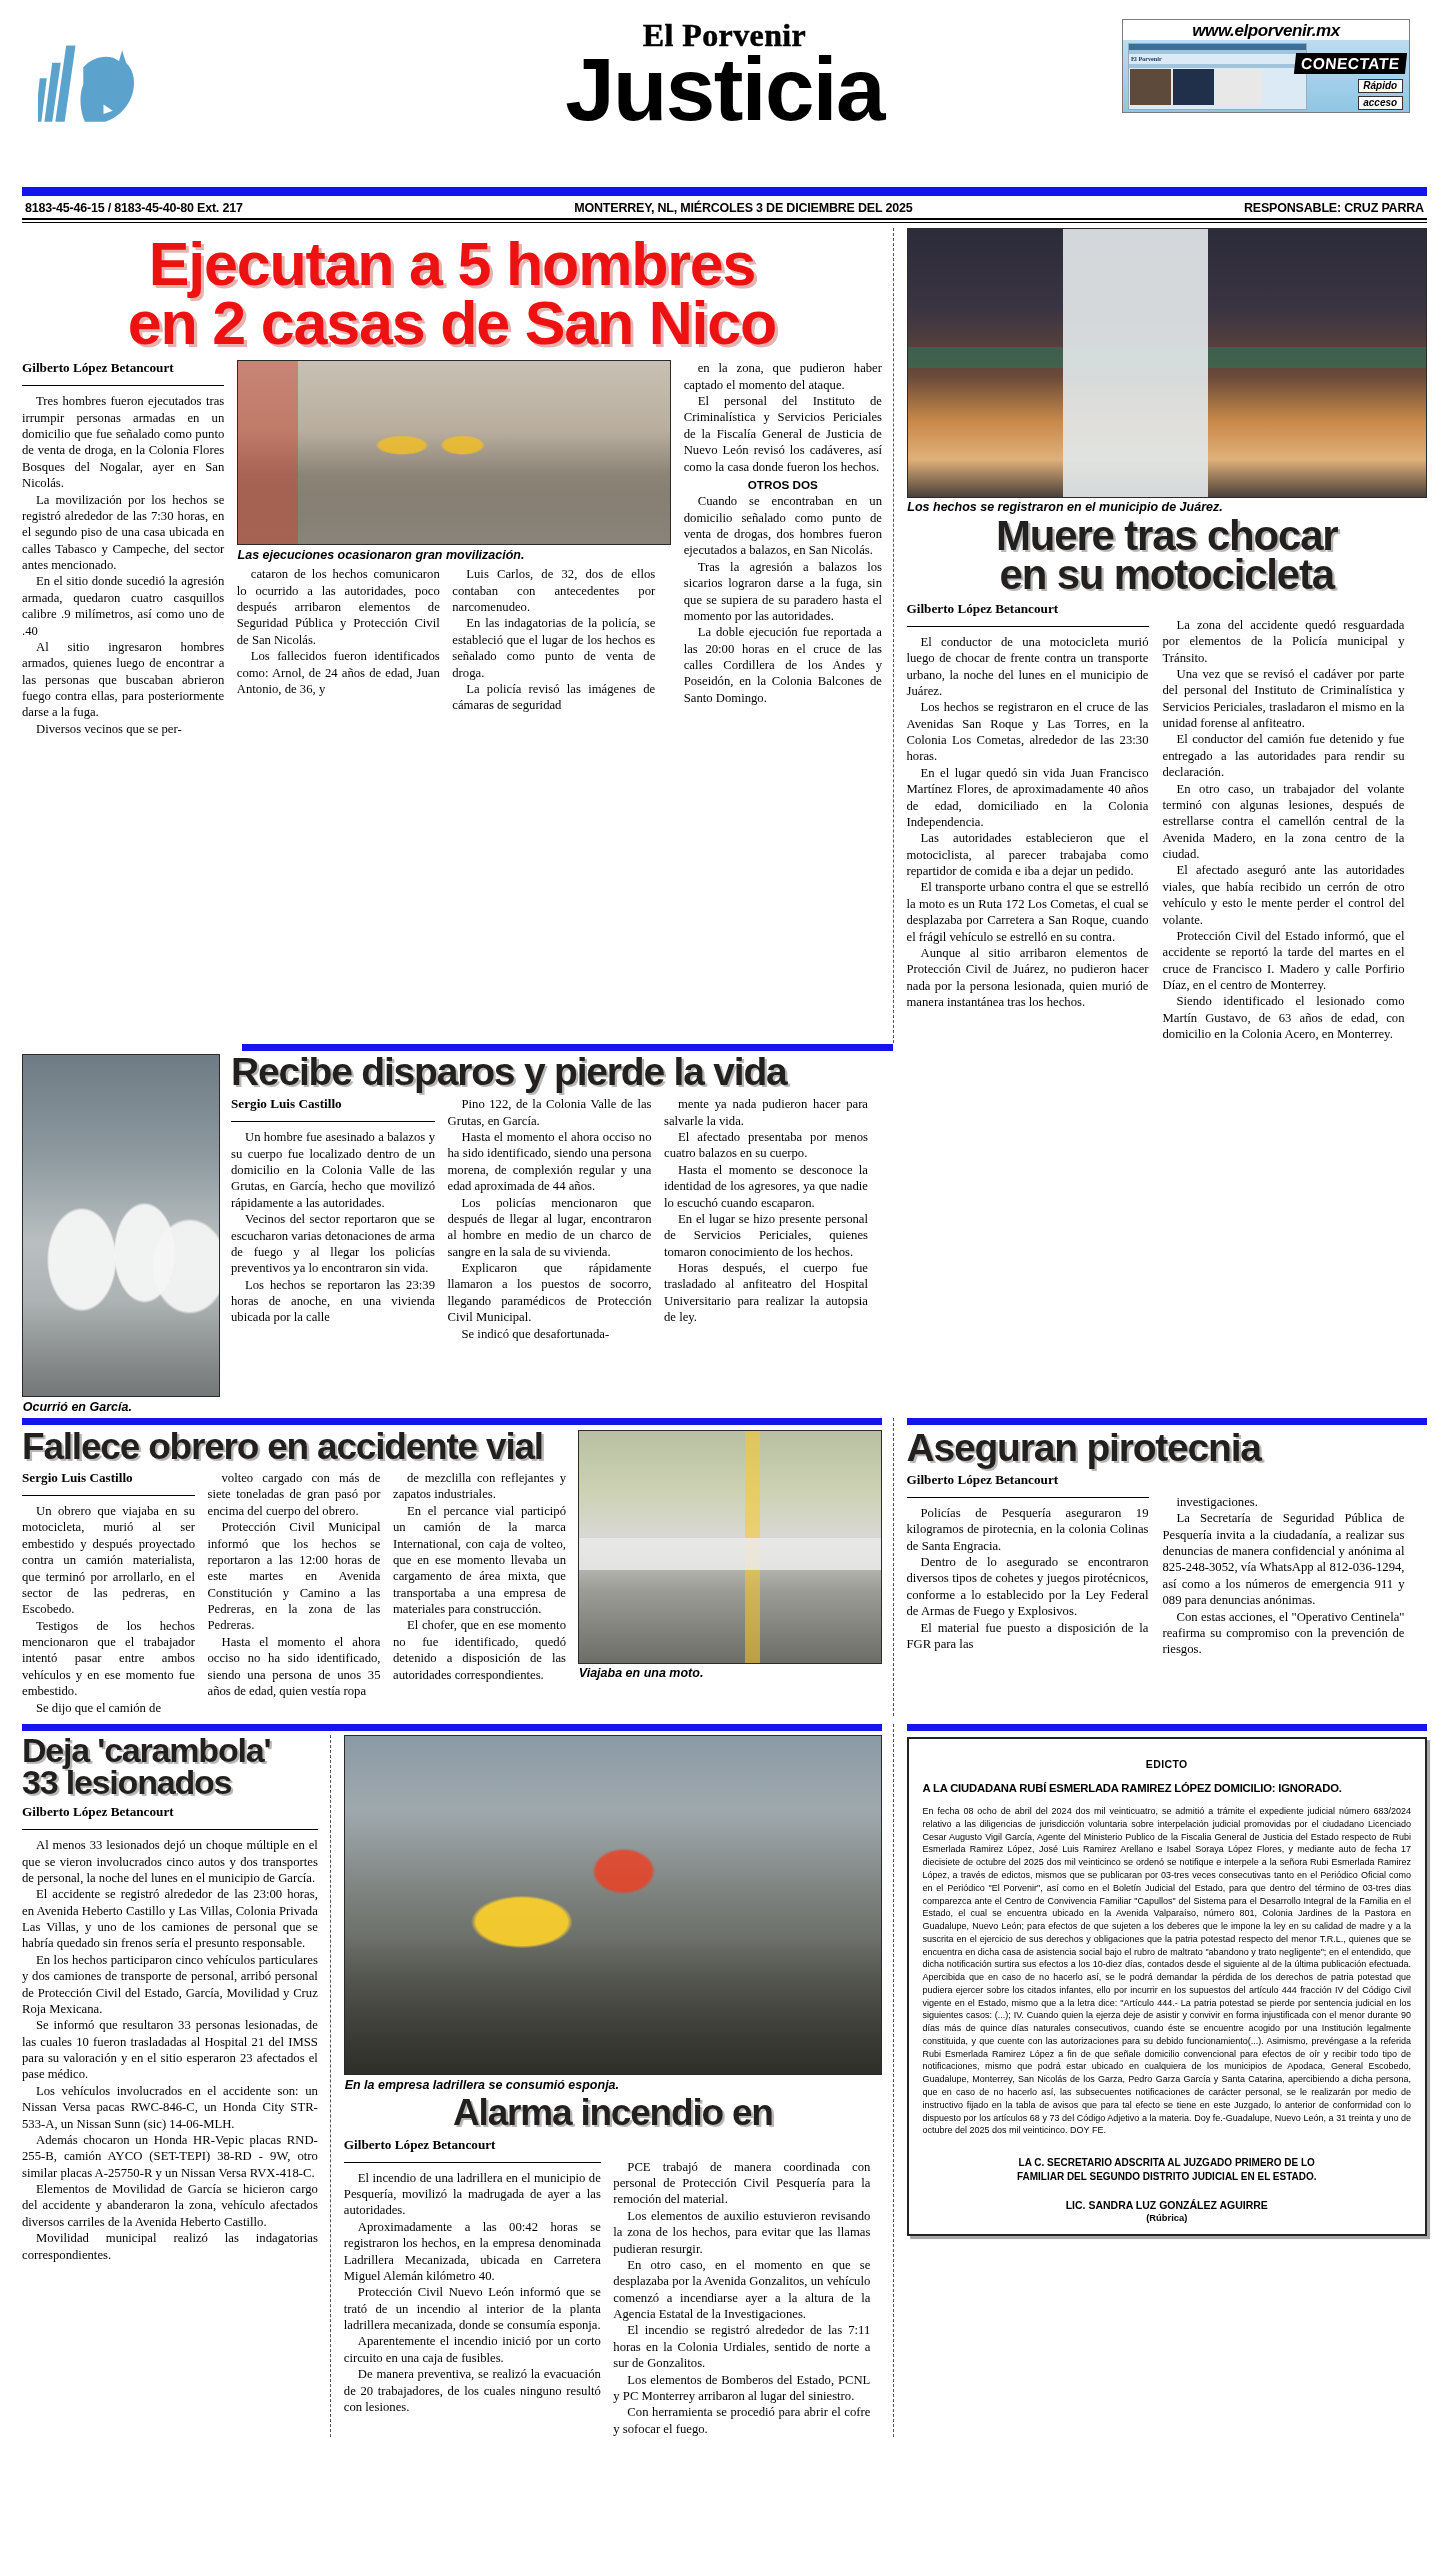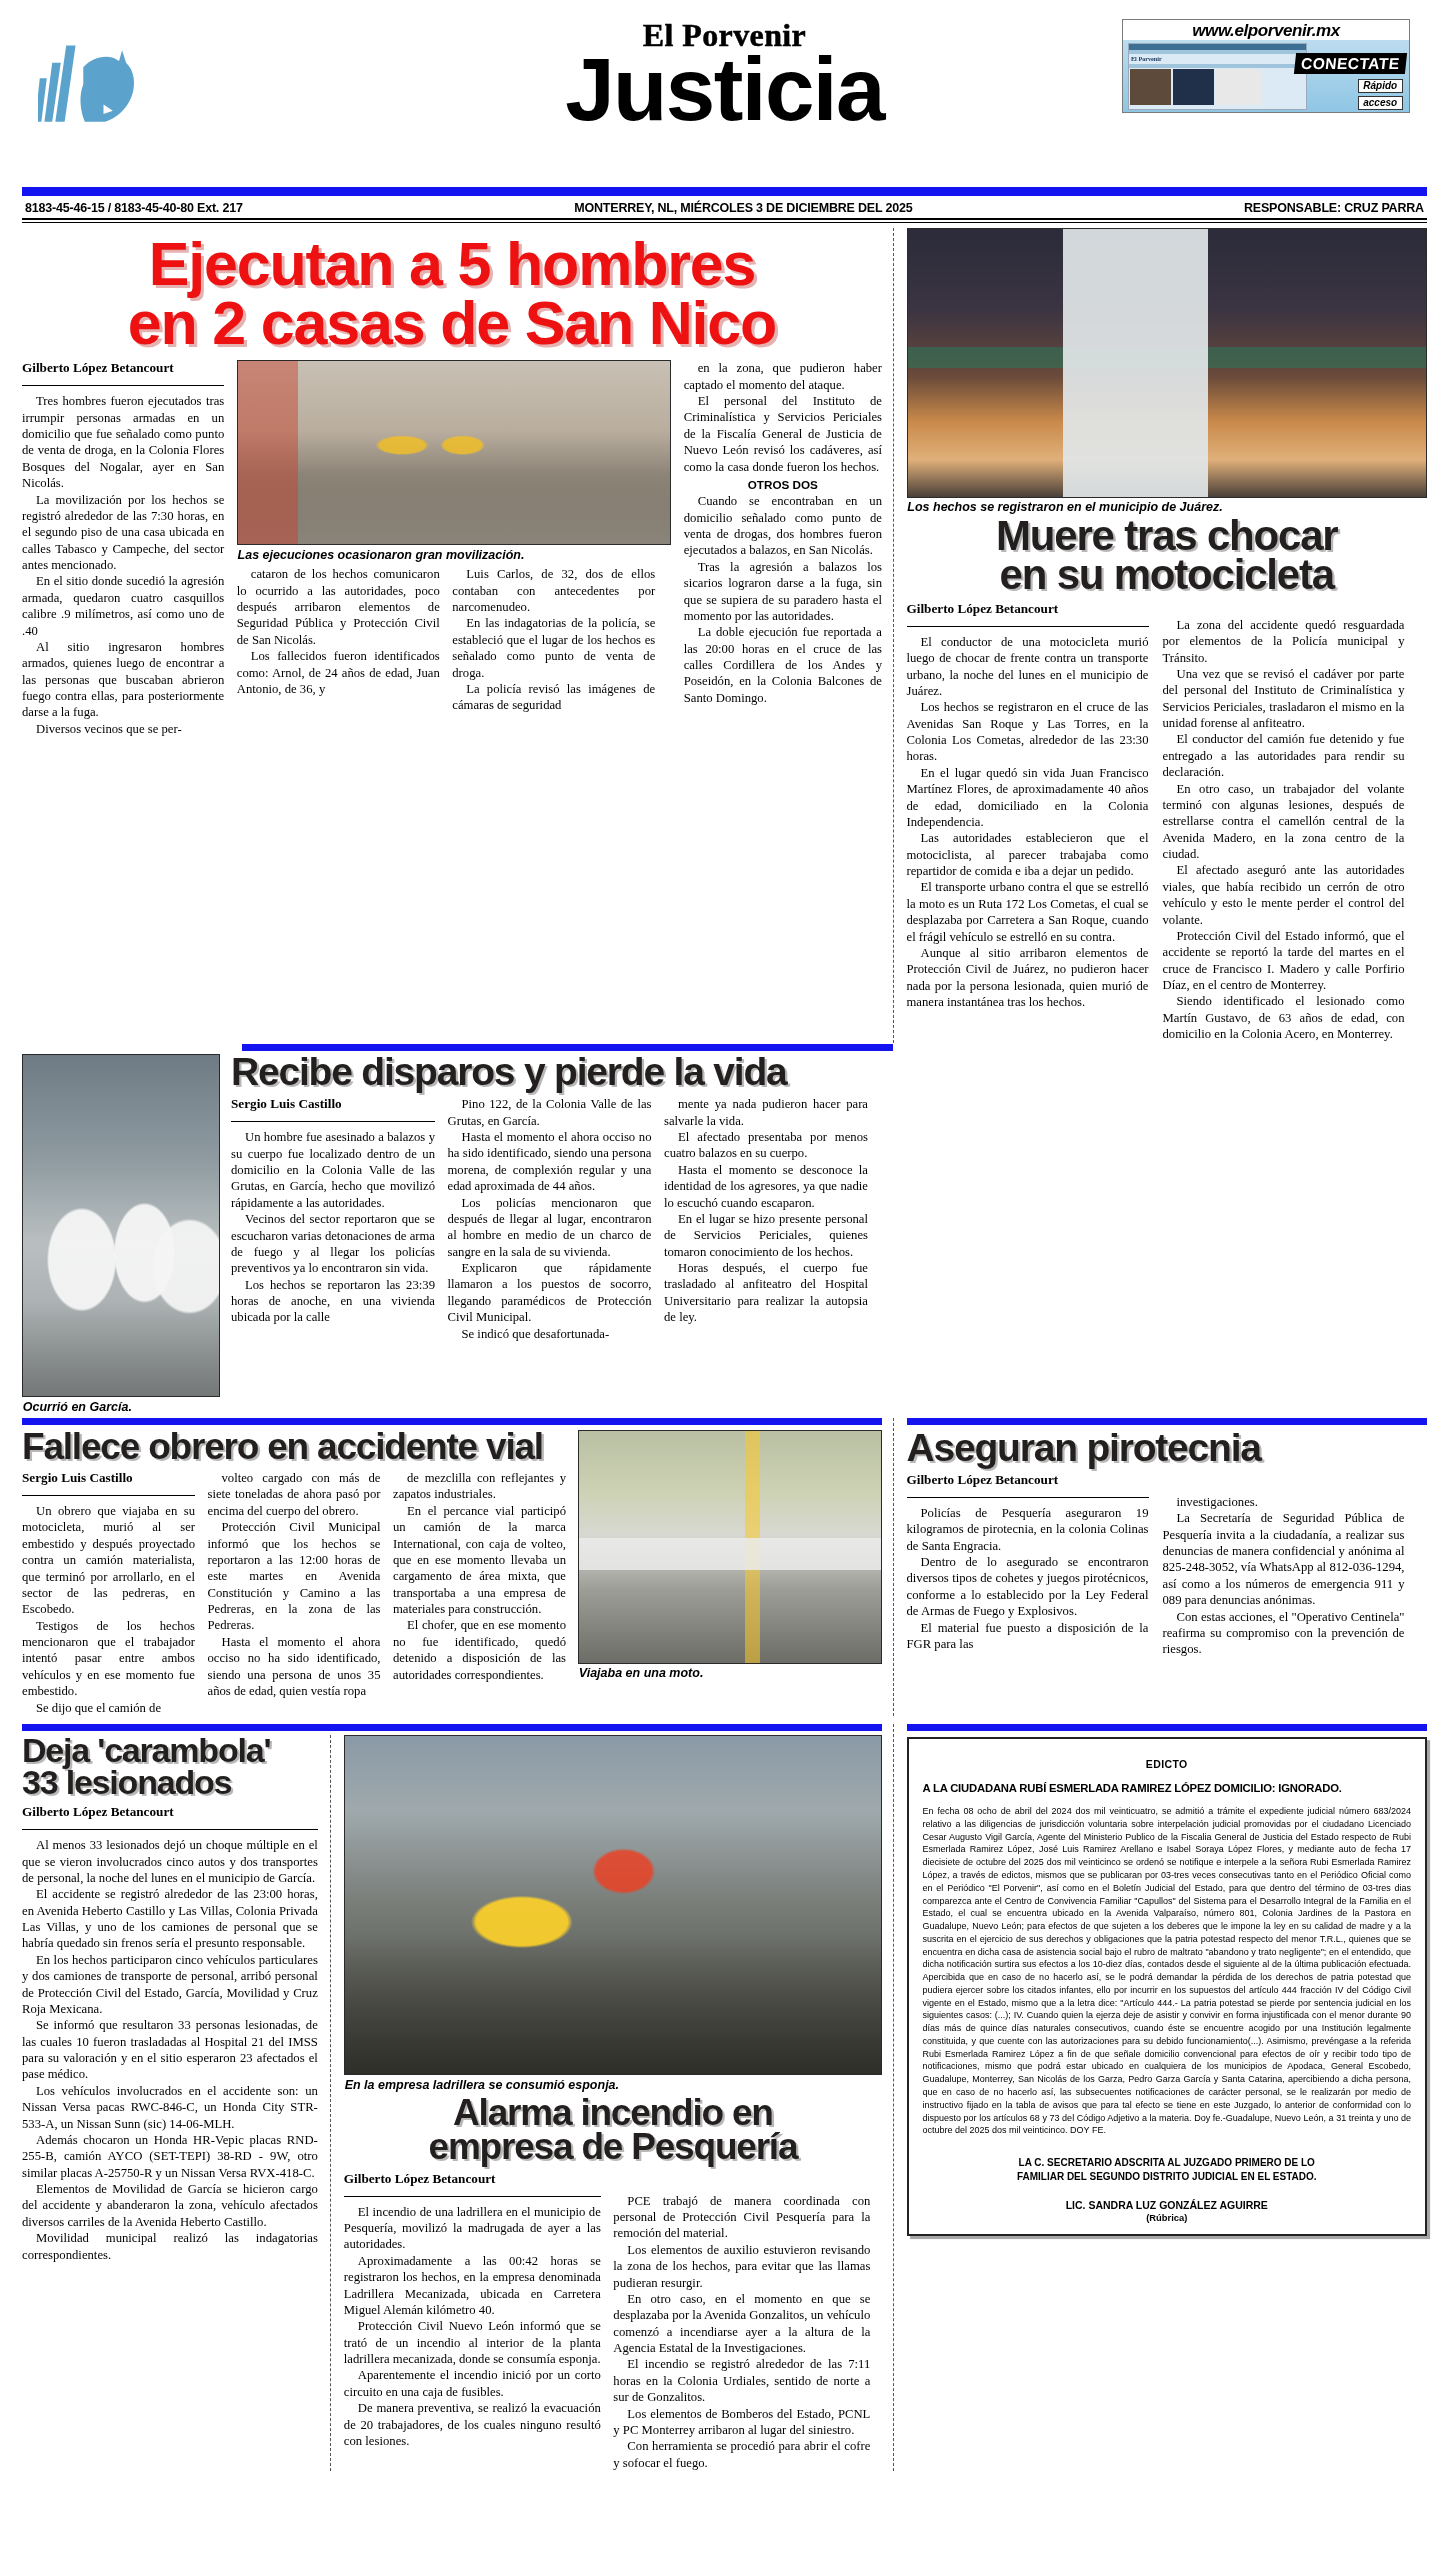--- a/index.html
+++ b/index.html
@@ -396,21 +396,21 @@
             <div style="width:173px;">
               <span class="byline">Sergio Luis Castillo</span>
               <div class="body-col">
                 <p>Un obrero que viajaba en su motocicleta, murió al ser embestido y después proyectado contra un camión materialista, que terminó por arrollarlo, en el sector de las pedreras, en Escobedo.</p>
                 <p>Testigos de los hechos mencionaron que el trabajador intentó pasar entre ambos vehículos y en ese momento fue embestido.</p>
                 <p>Se dijo que el camión de</p>
               </div>
             </div>
             <div style="width:173px;">
               <div class="body-col">
-                <p>volteo cargado con más de siete toneladas de ahora pasó por encima del cuerpo del obrero.</p>
+                <p>volteo cargado con más de siete toneladas de gran pasó por encima del cuerpo del obrero.</p>
                 <p>Protección Civil Municipal informó que los hechos se reportaron a las 12:00 horas de este martes en Avenida Constitución y Camino a las Pedreras, en la zona de las Pedreras.</p>
                 <p>Hasta el momento el ahora occiso no ha sido identificado, siendo una persona de unos 35 años de edad, quien vestía ropa</p>
               </div>
             </div>
             <div style="width:173px;">
               <div class="body-col">
                 <p>de mezclilla con reflejantes y zapatos industriales.</p>
                 <p>En el percance vial participó un camión de la marca International, con caja de volteo, que en ese momento llevaba un cargamento de área mixta, que transportaba a una empresa de materiales para construcción.</p>
                 <p>El chofer, que en ese momento no fue identificado, quedó detenido a disposición de las autoridades correspondientes.</p>
               </div>
@@ -469,21 +469,20 @@
               <p>Movilidad municipal realizó las indagatorias correspondientes.</p>
             </div>
           </div>
         </div>
 
         <div class="vdash" style="width:552px; padding-left:12.5px;">
           <div class="photo img-fire" style="height:340px;"></div>
           <div class="caption">En la empresa ladrillera se consumió esponja.</div>
 
           <div class="hl" style="font-size:37px; text-align:center; margin-top:4.7px;">Alarma incendio en</div>
-          <div class="hl" style="font-size:37px; text-align:center;">empresa de Pesquería</div>
 
           <div style="display:flex; gap:12.5px; margin-top:6.2px;">
             <div style="width:257px;">
               <span class="byline">Gilberto López Betancourt</span>
               <div class="body-col">
                 <p>El incendio de una ladrillera en el municipio de Pesquería, movilizó la madrugada de ayer a las autoridades.</p>
                 <p>Aproximadamente a las 00:42 horas se registraron los hechos, en la empresa denominada Ladrillera Mecanizada, ubicada en Carretera Miguel Alemán kilómetro 40.</p>
                 <p>Protección Civil Nuevo León informó que se trató de un incendio al interior de la planta ladrillera mecanizada, donde se consumía esponja.</p>
                 <p>Aparentemente el incendio inició por un corto circuito en una caja de fusibles.</p>
                 <p>De manera preventiva, se realizó la evacuación de 20 trabajadores, de los cuales ninguno resultó con lesiones.</p>

